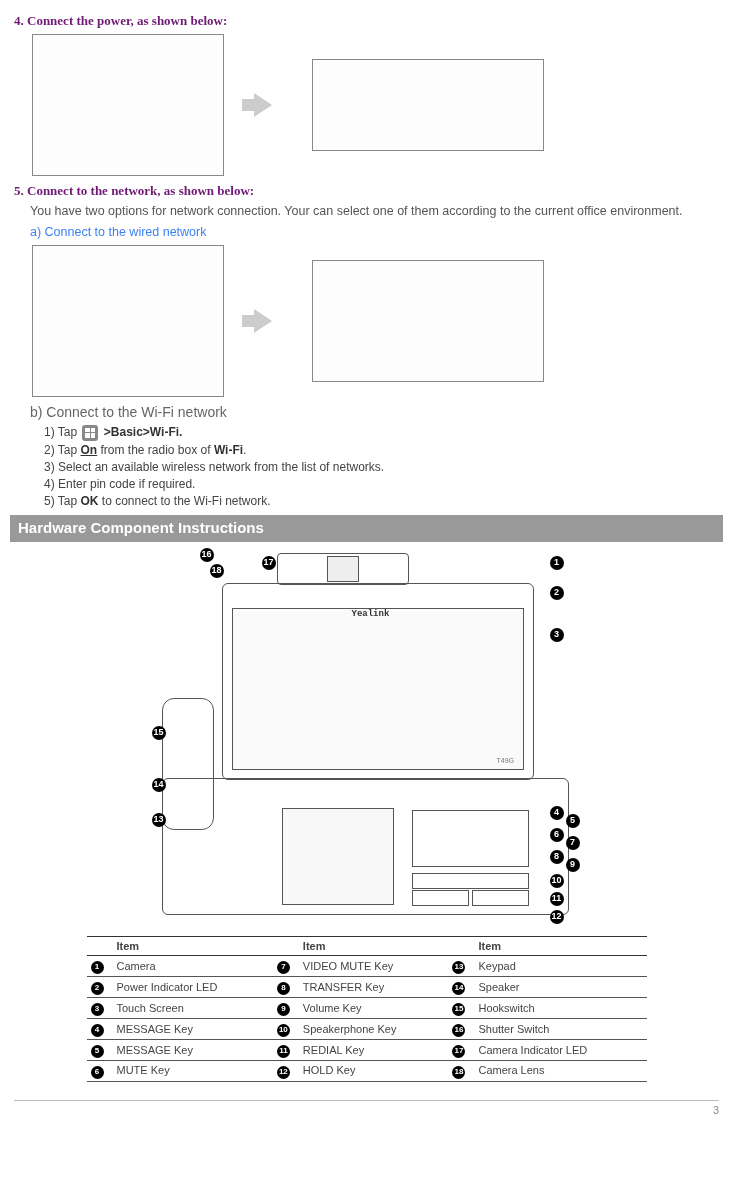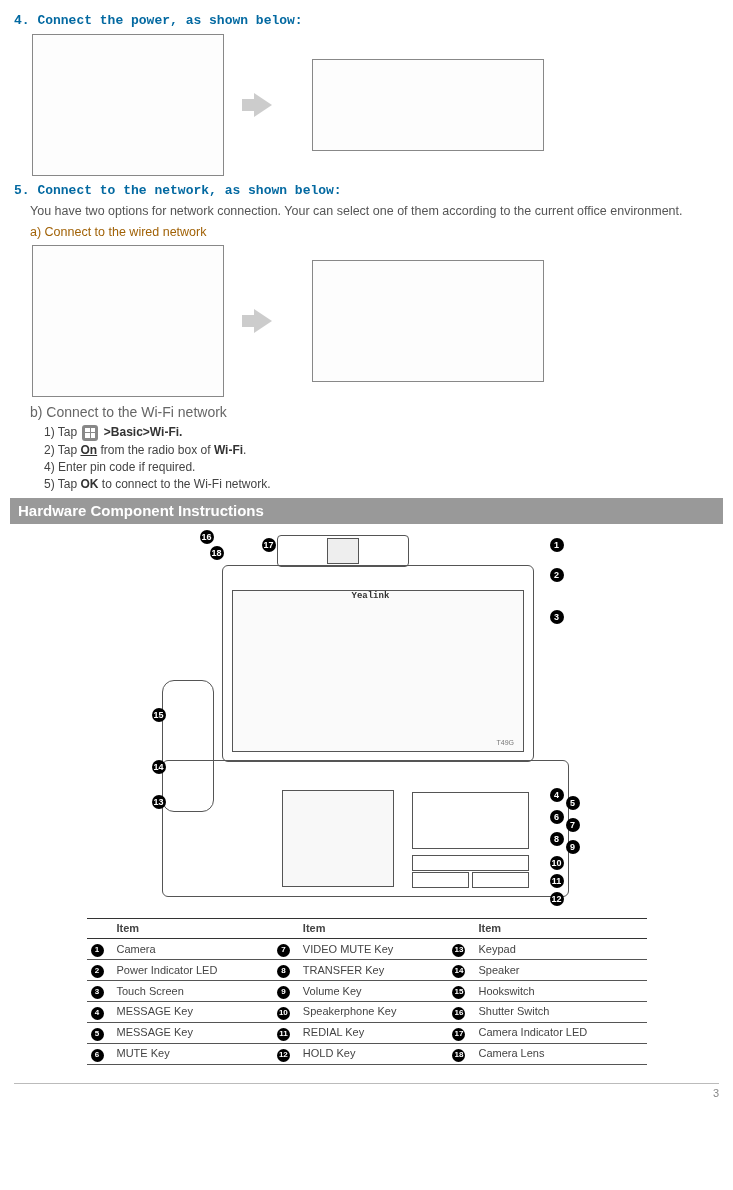--- a/index.html
+++ b/index.html
@@ -6,24 +6,24 @@
     font-family: Arial, Helvetica, sans-serif;
     font-size: 12px;
     color: #444;
     margin: 0;
     padding: 10px 14px 4px 14px;
     width: 705px;
     background: #fff;
     line-height: 1.35;
   }
   .step-head {
-    font-family: Liberation Mono, monospace;
+    font-family: Liberation Serif, serif;
     font-stretch: condensed;
     font-weight: bold;
-    color: #0369a1;
+    color: #701a75;
     font-size: 13px;
     margin: 2px 0 4px 0;
   }
   .indent { margin-left: 16px; }
   .diagram-row {
     display: flex;
     align-items: center;
     margin: 4px 0 6px 18px;
   }
   .box-diagram {
@@ -122,21 +122,21 @@
 
 <div class="step-head">4. Connect the power, as shown below:</div>
 <div class="diagram-row">
   <div class="box-diagram" style="width:190px;height:140px;"></div>
   <div class="arrow-right"></div>
   <div class="box-diagram" style="width:230px;height:90px;margin-left:10px;"></div>
 </div>
 
 <div class="step-head">5. Connect to the network, as shown below:</div>
 <div class="indent thin" style="font-size:12.5px;color:#555;margin-bottom:4px;">You have two options for network connection. Your can select one of them according to the current office environment.</div>
-<div class="indent thin" style="font-size:12.5px;color:#a16207;">a) Connect to the wired network</div>
+<div class="indent thin" style="font-size:12.5px;color:#3b82f6;">a) Connect to the wired network</div>
 <div class="diagram-row">
   <div class="box-diagram" style="width:190px;height:150px;"></div>
   <div class="arrow-right"></div>
   <div class="box-diagram" style="width:230px;height:120px;margin-left:10px;"></div>
 </div>
 
 <div class="indent thin" style="font-size:14px;color:#666;margin-top:4px;">b) Connect to the Wi-Fi network</div>
 <div class="wifi-steps">
   <div>
     <span>1) Tap</span>
@@ -146,20 +146,21 @@
           <i></i>
           <i></i>
           <i></i>
         </span>
       </span>
     <span class="bold thin">&gt;Basic&gt;Wi-Fi.</span>
   </div>
   <div>
     <span>2) Tap </span><span class="bold thin" style="text-decoration:underline;">On</span><span> from the radio box of </span><span class="bold thin">Wi-Fi</span><span>.</span>
   </div>
+  <div>3) Select an available wireless network from the list of networks.</div>
   <div>4) Enter pin code if required.</div>
   <div>
     <span>5) Tap </span><span class="bold thin">OK</span><span> to connect to the Wi-Fi network.</span>
   </div>
 </div>
 
 <div class="section-bar">Hardware Component Instructions</div>
 
 <div class="hw-diagram">
 

